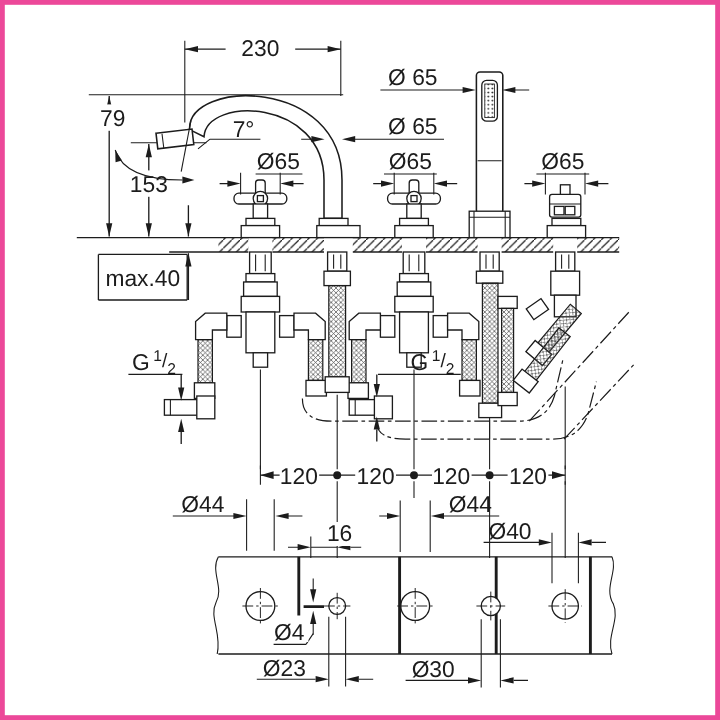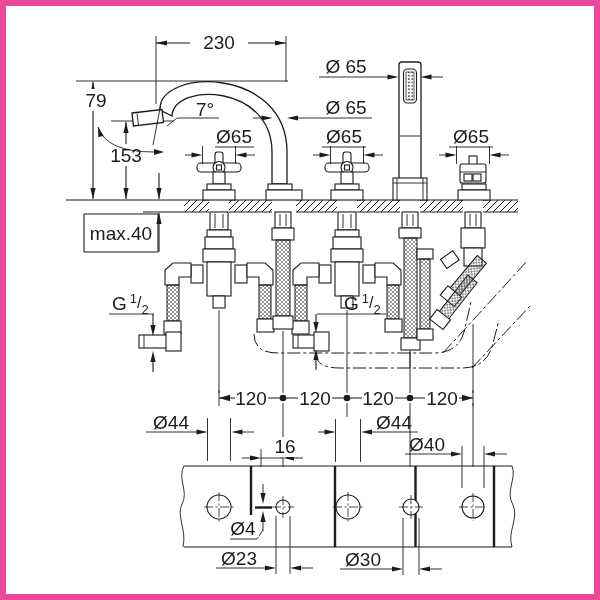--- a/index.html
+++ b/index.html
@@ -1,17 +1,17 @@
 <!DOCTYPE html>
 <html><head>
 <meta charset="utf-8">
 <style>
   html,body{margin:0;padding:0;background:#fff;}
   .canvas{width:600px;height:600px;position:relative;background:#ffffff;
-          border:6px solid #ec4899;box-sizing:border-box;overflow:hidden;
+          border:4px solid #ec4899;box-sizing:border-box;overflow:hidden;
           font-family:"Liberation Sans", sans-serif;}
   svg{display:block;}
   svg text{font-family:"Liberation Sans", sans-serif;font-size:19px;fill:#1c1c1c;}
   .ln{stroke:#1c1c1c;stroke-width:1.1;fill:none;}
   .thin{stroke:#1c1c1c;stroke-width:0.9;fill:none;}
   .thick{stroke:#1c1c1c;stroke-width:2.4;fill:none;}
   .wf{fill:#ffffff;stroke:#1c1c1c;stroke-width:1.1;}
   .wf2{fill:#ffffff;stroke:#1c1c1c;stroke-width:1.3;}
   .ah{fill:#1c1c1c;stroke:none;}
   .dd{stroke:#1c1c1c;stroke-width:1;fill:none;stroke-dasharray:13 3 3 3;}

